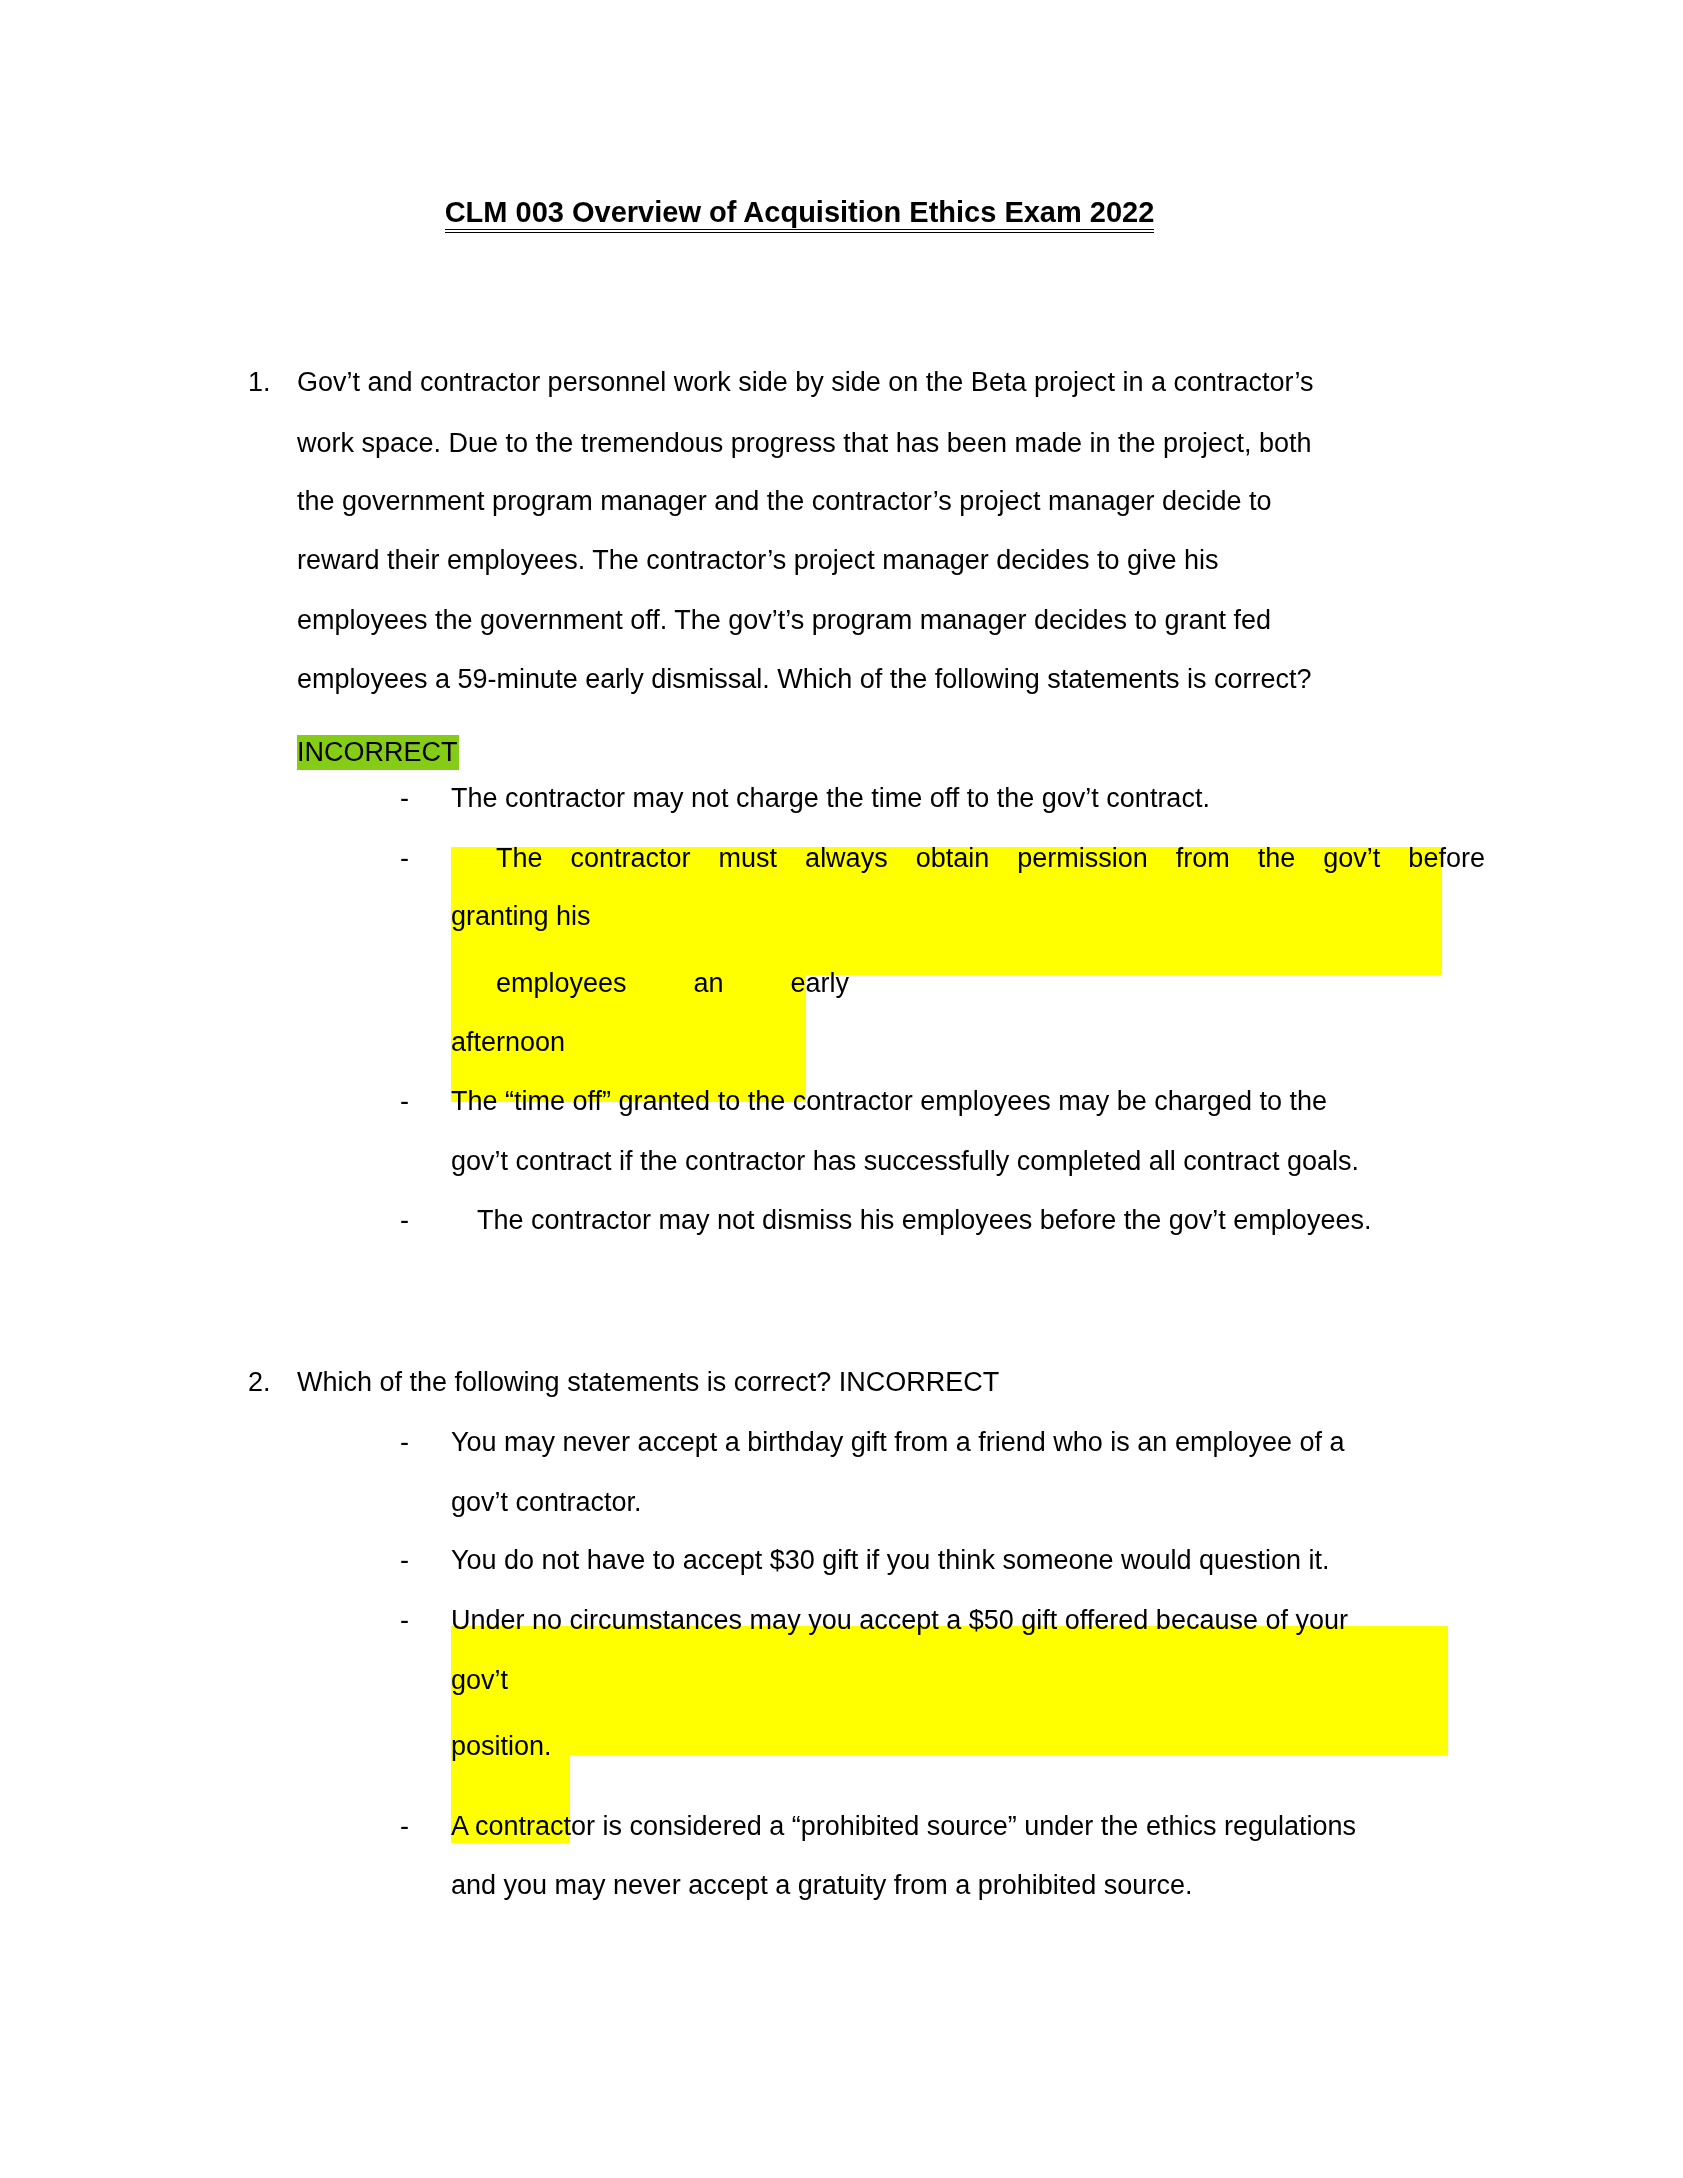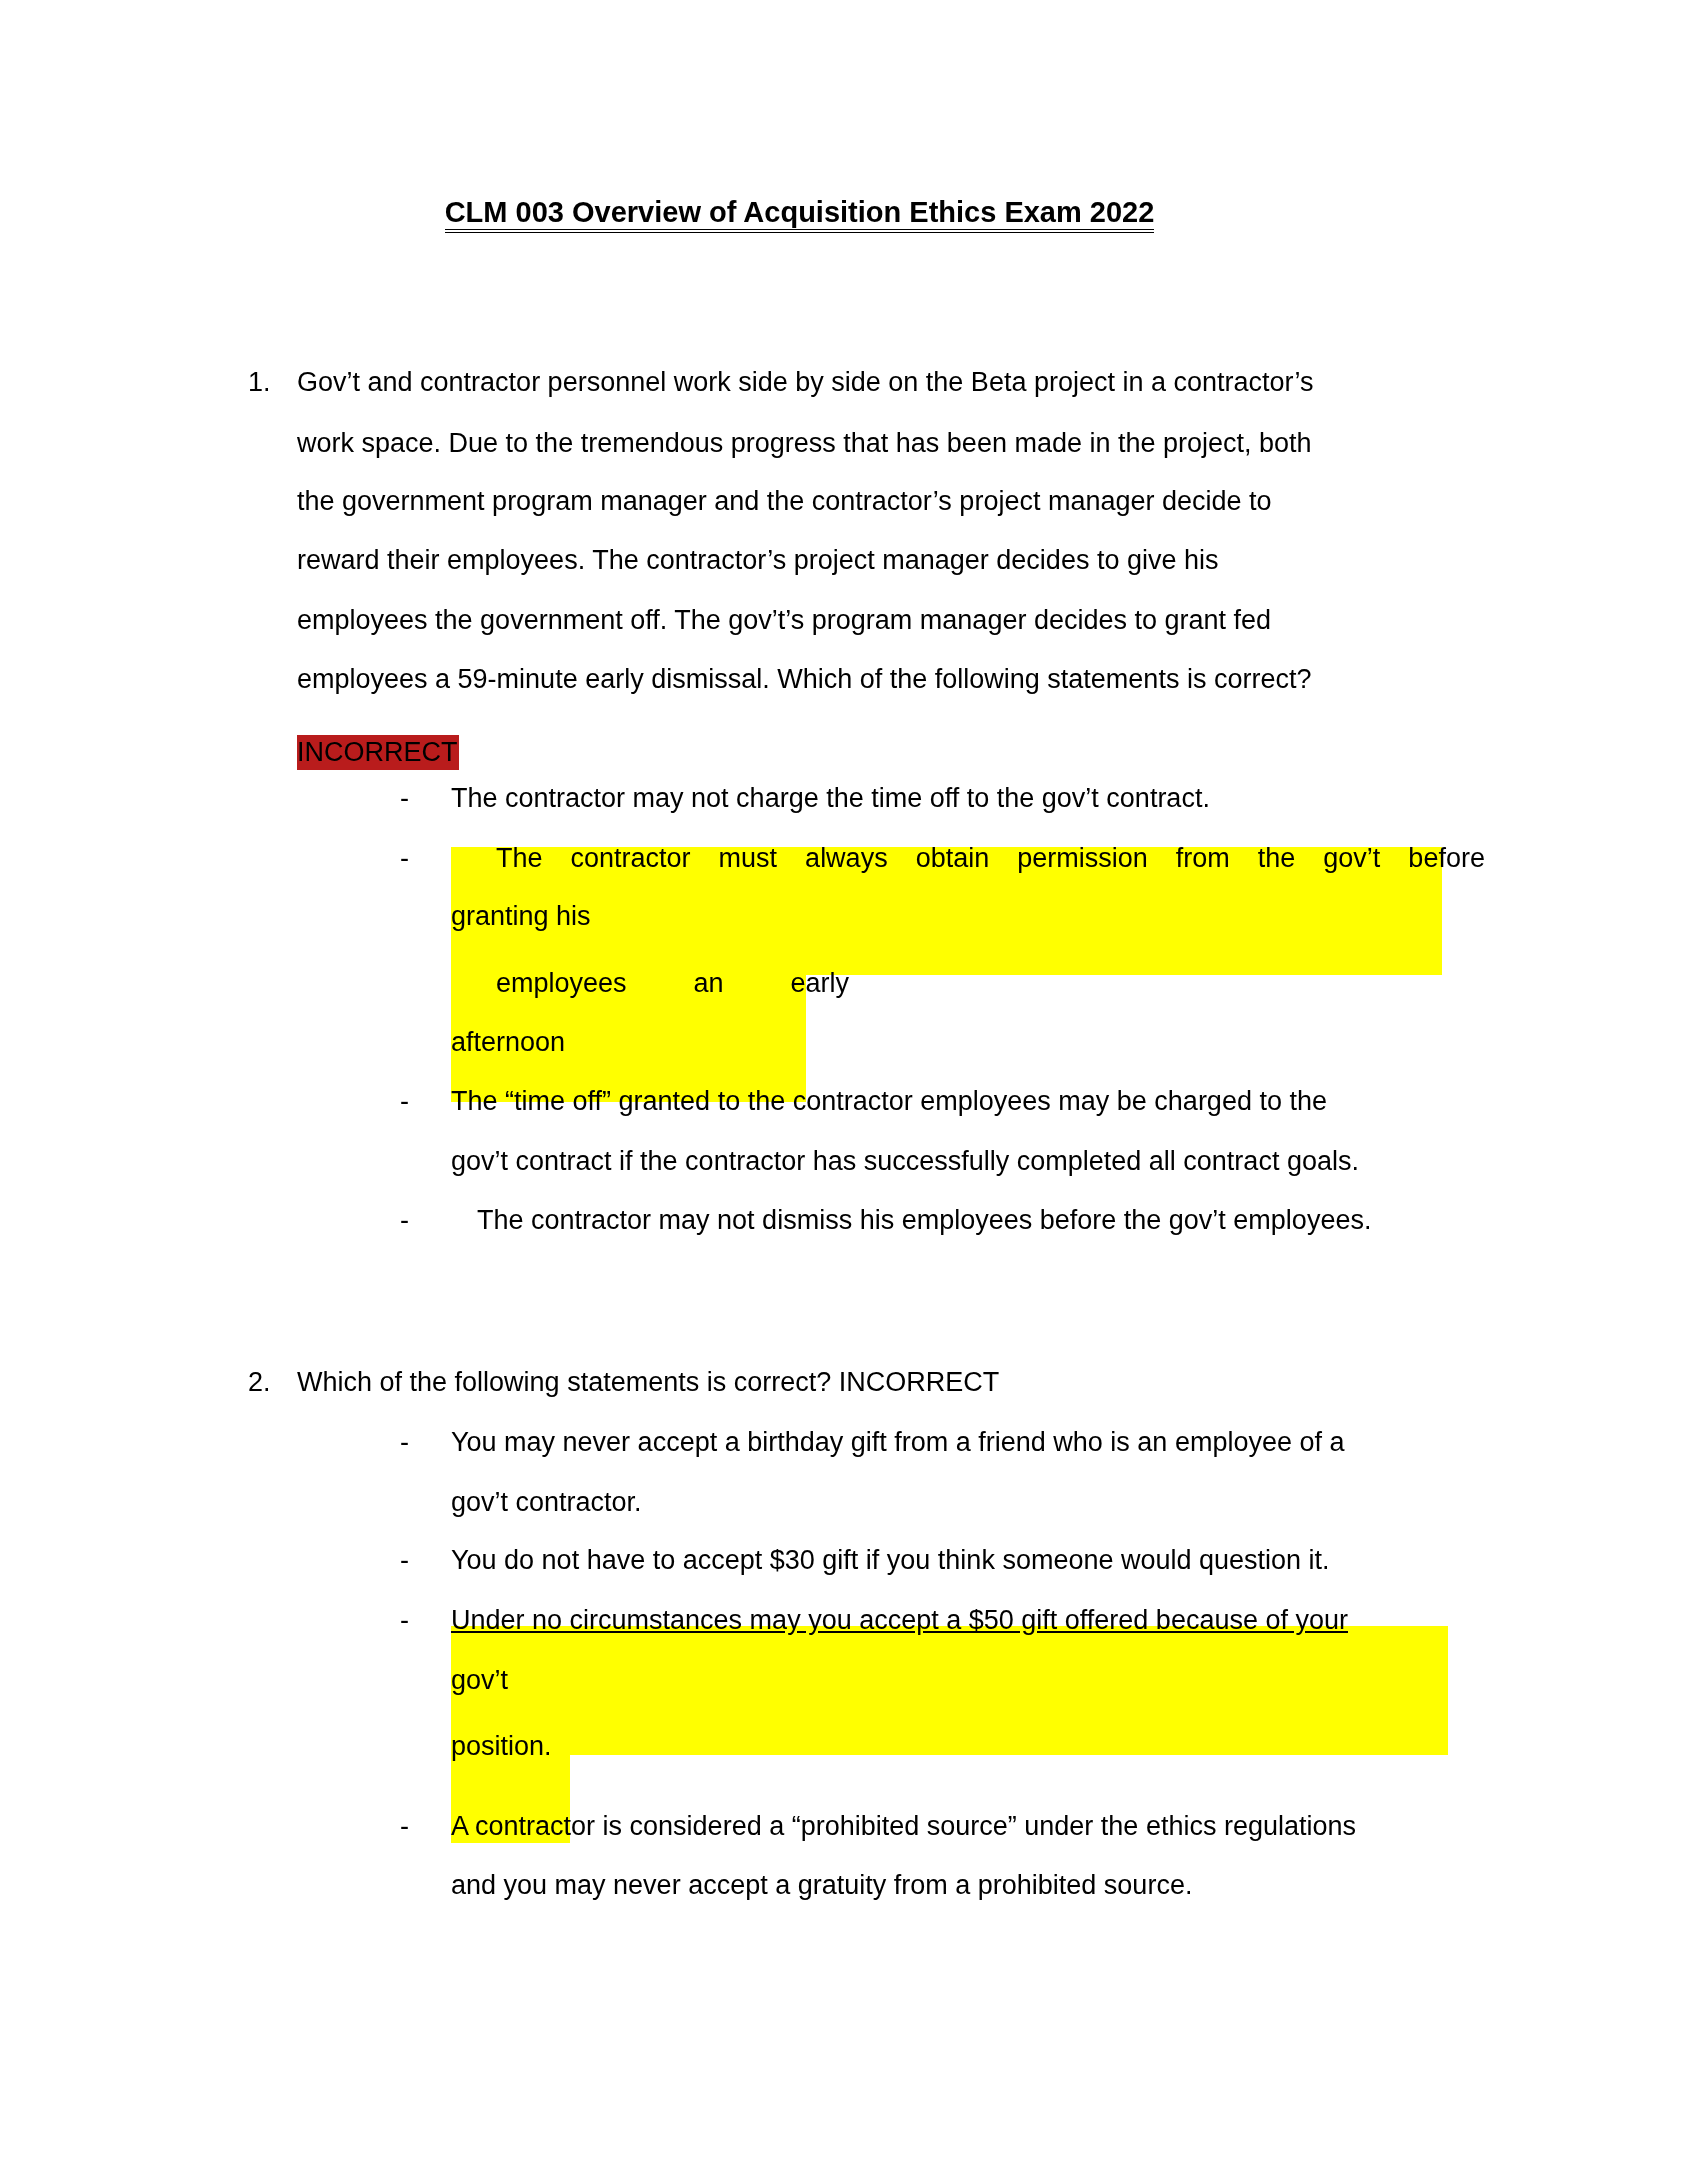--- a/index.html
+++ b/index.html
@@ -5,21 +5,21 @@
   html, body { margin: 0; padding: 0; background: #ffffff; }
   body { width: 1683px; height: 2178px; position: relative; overflow: hidden;
          font-family: "Liberation Sans", sans-serif; color: #000; }
   .line { position: absolute; font-size: 27px; line-height: 34px; white-space: nowrap; }
   .title { position: absolute; left: 0; width: 1599px; top: 194px; text-align: center;
            font-size: 29px; font-weight: bold; line-height: 36px; }
   .title span { border-bottom: 4px double #000; padding-bottom: 1px; }
   .num { position: absolute; font-size: 27px; line-height: 34px; }
   .dash { position: absolute; font-size: 27px; line-height: 34px; }
   .hl-yellow { position: absolute; background: #ffff00; }
-  .hl-magenta { background: #b91c1c; padding: 2px 1px 3px 0; }
+  .hl-magenta { background: #84cc16; padding: 2px 1px 3px 0; }
   .justify { display: flex; justify-content: space-between; margin-left: 45px; }
 </style>
 </head>
 <body>
 
 <div class="title">
   <span>CLM 003 Overview of Acquisition Ethics Exam 2022</span>
 </div>
 
 <div>
@@ -80,21 +80,21 @@
     <div class="dash" style="left:400px; top:1425px;">-</div>
     <div class="line" style="left:451px; top:1425px;">You may never accept a birthday gift from a friend who is an employee of a</div>
     <div class="line" style="left:451px; top:1485px;">gov’t contractor.</div>
 
     <div class="dash" style="left:400px; top:1543px;">-</div>
     <div class="line" style="left:451px; top:1543px;">You do not have to accept $30 gift if you think someone would question it.</div>
 
     <div class="hl-yellow" style="left:451px; top:1626px; width:997px; height:129px;"></div>
     <div class="hl-yellow" style="left:451px; top:1754px; width:119px; height:89px;"></div>
     <div class="dash" style="left:400px; top:1603px;">-</div>
-    <div class="line" style="left:451px; top:1603px;text-decoration:underline;">Under no circumstances may you accept a $50 gift offered because of your</div>
+    <div class="line" style="left:451px; top:1603px;">Under no circumstances may you accept a $50 gift offered because of your</div>
     <div class="line" style="left:451px; top:1663px;">gov’t</div>
     <div class="line" style="left:451px; top:1729px;">position.</div>
 
     <div class="dash" style="left:400px; top:1809px;">-</div>
     <div class="line" style="left:451px; top:1809px;">A contractor is considered a “prohibited source” under the ethics regulations</div>
     <div class="line" style="left:451px; top:1868px;">and you may never accept a gratuity from a prohibited source.</div>
   </div>
 </div>
 
 

